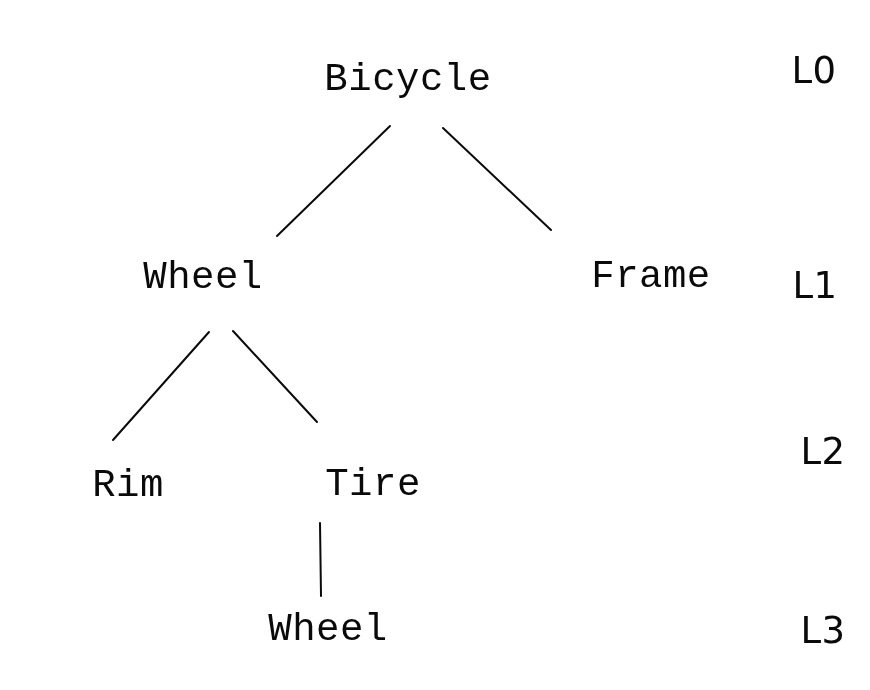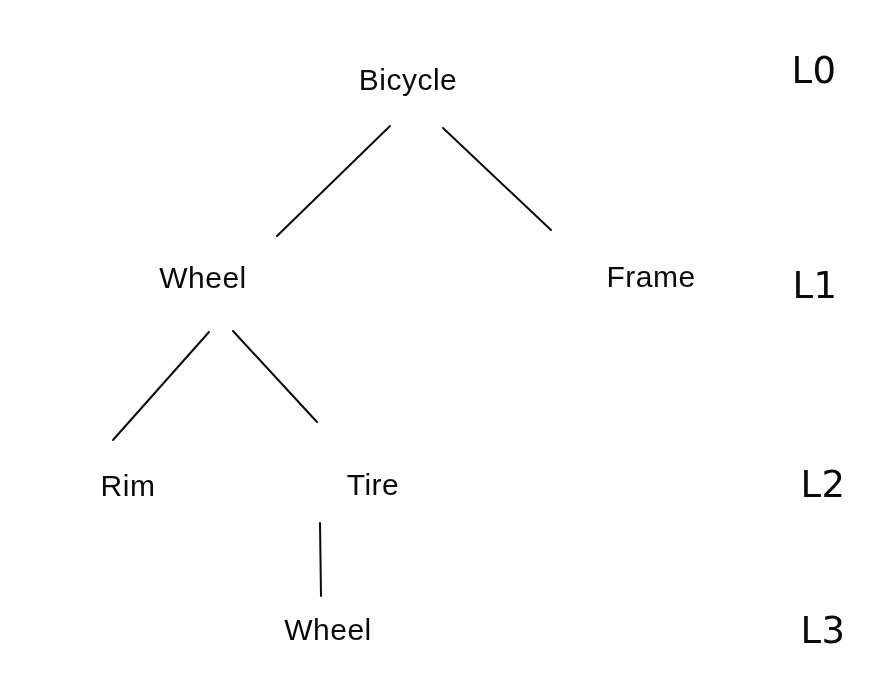--- a/index.html
+++ b/index.html
@@ -21,22 +21,22 @@
     left: 0;
     top: 0;
     width: 870px;
     height: 690px;
     pointer-events: none;
   }
   .node-label {
     position: absolute;
     white-space: nowrap;
     color: #0a0a0a;
-    font-family: Liberation Sans, sans-serif;
-    font-size: 30px;
+    font-family: Liberation Mono, monospace;
+    font-size: 39px;
     font-weight: 400;
     line-height: 1;
     letter-spacing: 0.5px;
     transform: translate(-50%, -50%);
     user-select: none;
   }
   .level-label {
     position: absolute;
     white-space: nowrap;
     color: #0a0a0a;
@@ -69,17 +69,17 @@
       <div class="node-label" style="left: 408px; top: 80px;">Bicycle</div>
       <div class="node-label" style="left: 203px; top: 278px;">Wheel</div>
       <div class="node-label" style="left: 640px; top: 277px; margin-left: 11px;">Frame</div>
       <div class="node-label" style="left: 128px; top: 486px;">Rim</div>
       <div class="node-label" style="left: 328px; top: 485px; margin-left: 45px;">Tire</div>
       <div class="node-label" style="left: 328px; top: 630px;">Wheel</div>
     </div>
   <div id="levels-layer">
       <div class="level-label" style="left: 790px; top: 70px;">L0</div>
       <div class="level-label" style="left: 791px; top: 285px;">L1</div>
-      <div class="level-label" style="left: 799px; top: 484px;">L2</div>
+      <div class="level-label" style="left: 799px; top: 451px;">L2</div>
       <div class="level-label" style="left: 799px; top: 630px;">L3</div>
     </div>
 
 </div>
 
 </body></html>

